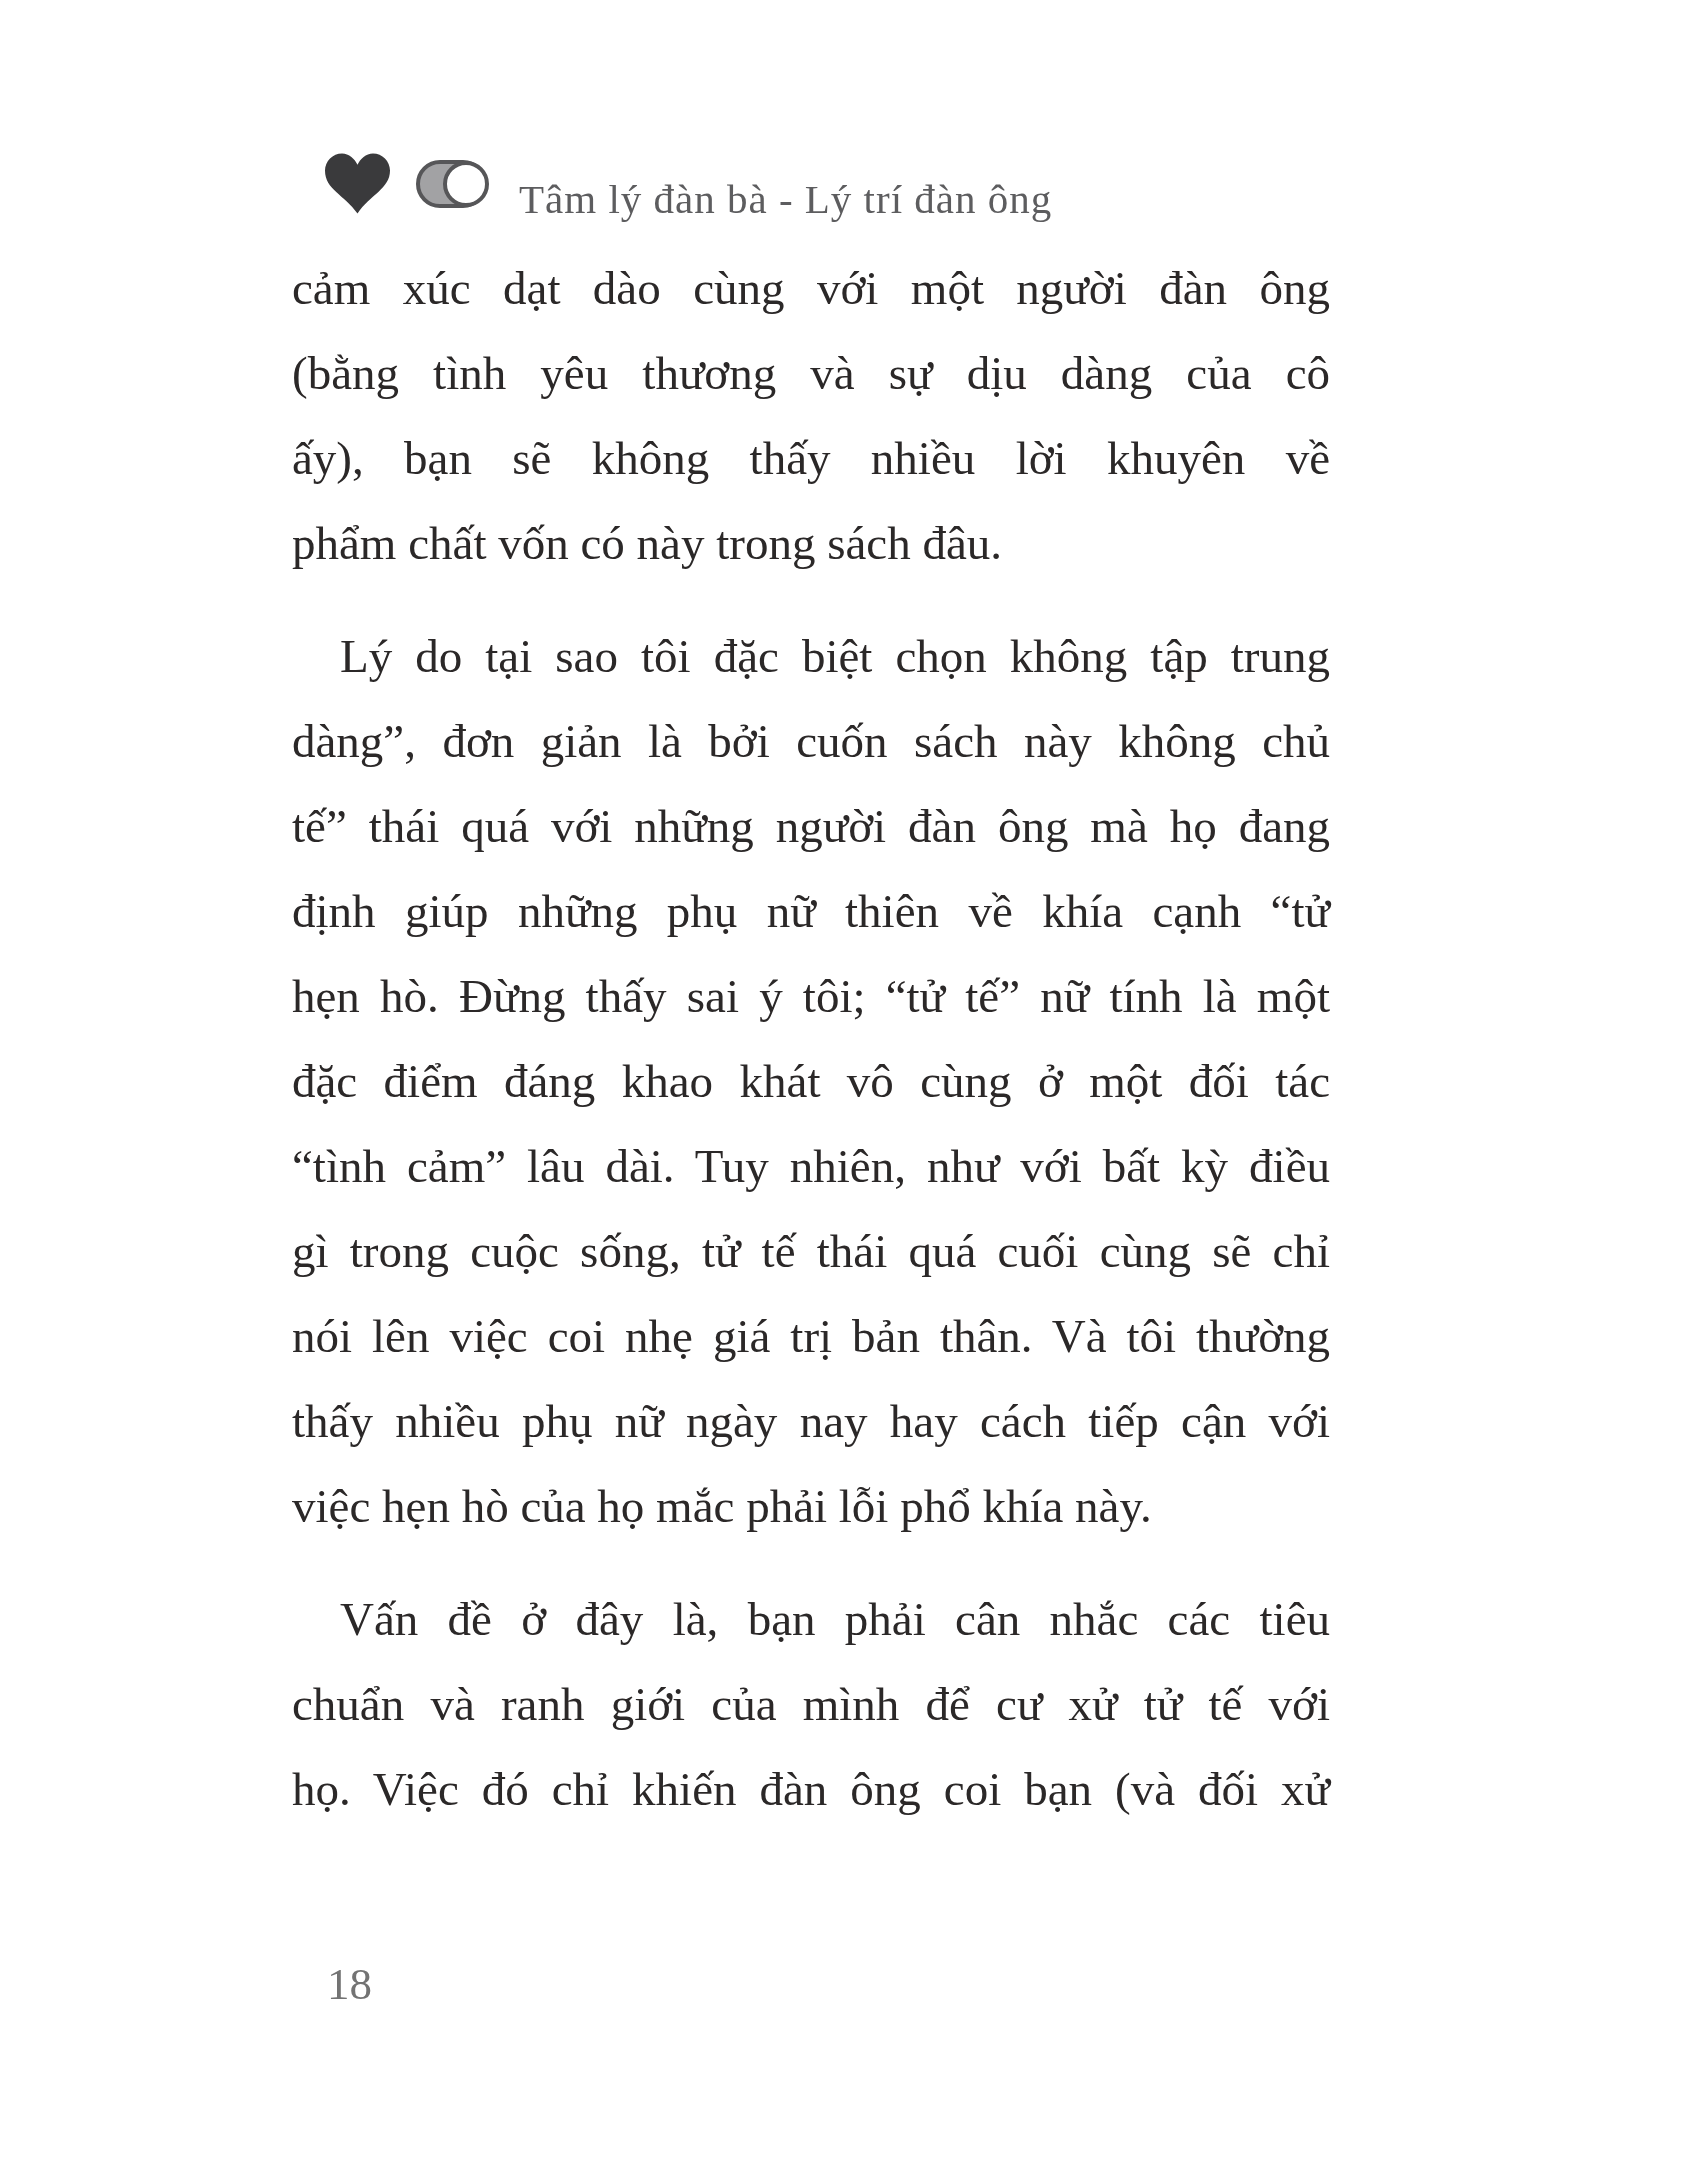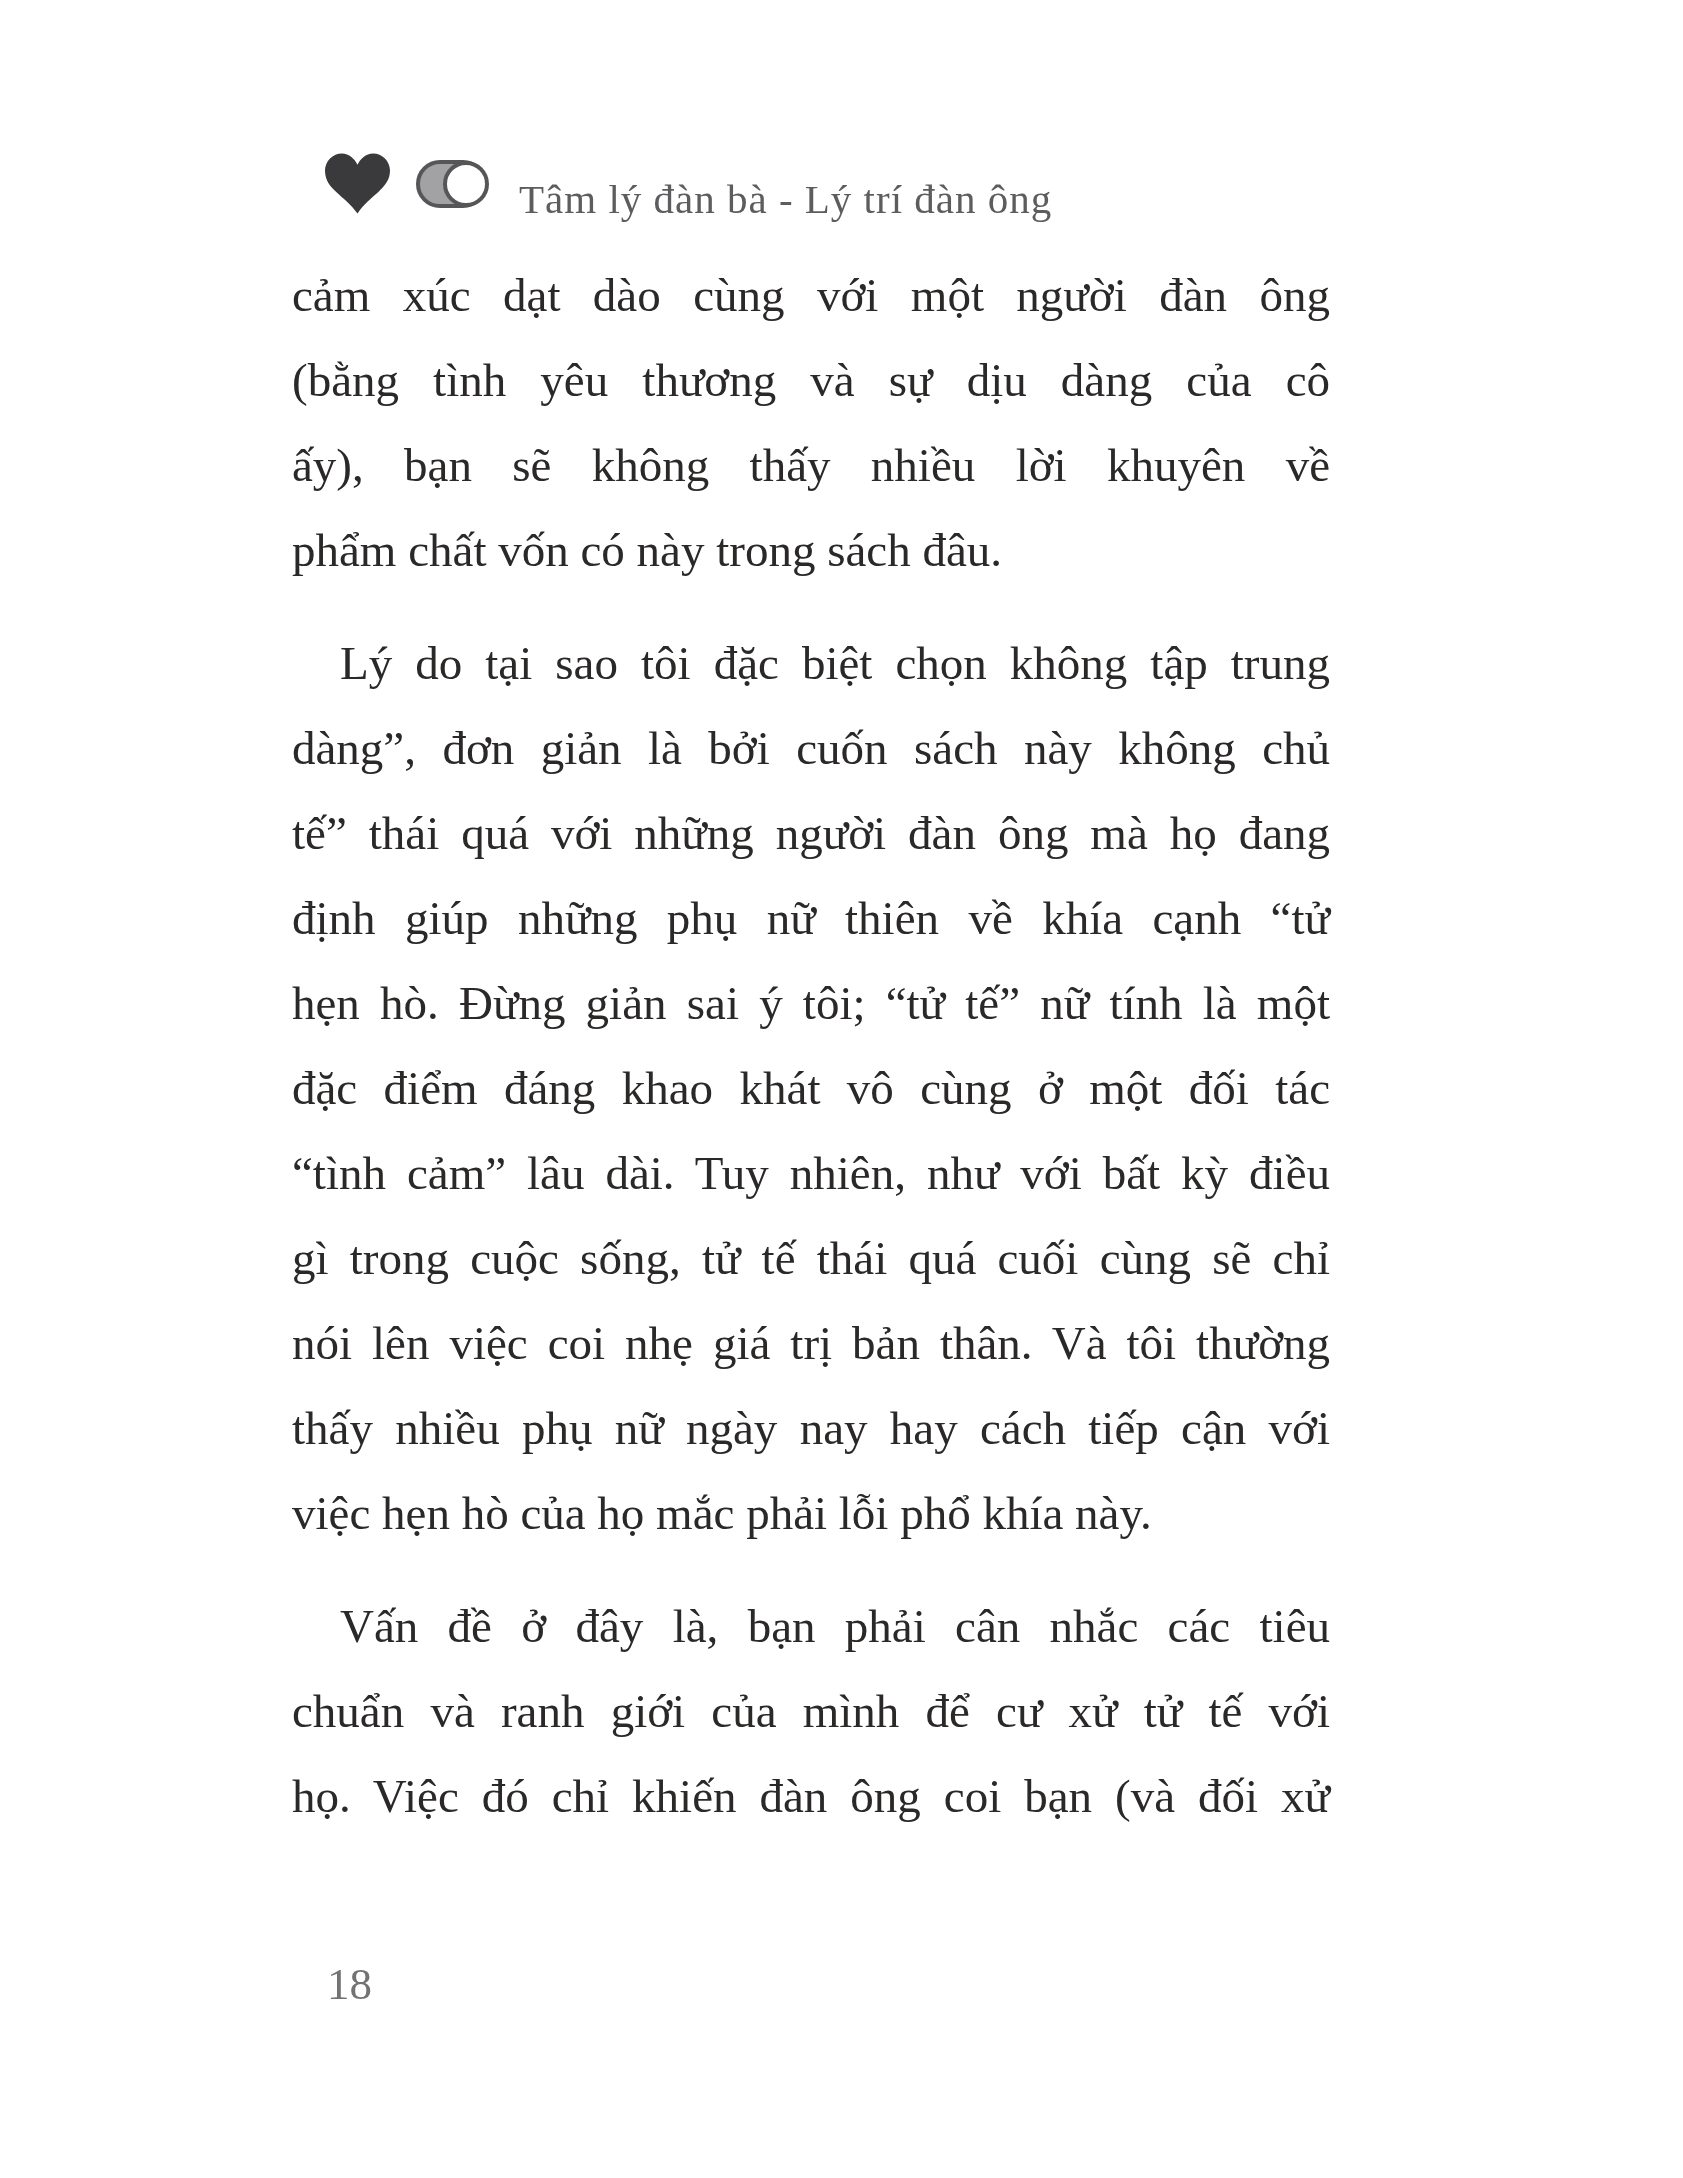--- a/index.html
+++ b/index.html
@@ -60,21 +60,21 @@
     letter-spacing: 1px;
     color: #5d5d5f;
     white-space: nowrap;
     margin-top: 31px;
   }
 
   
   .body-text {
     position: absolute;
     left: 292px;
-    top: 253px;
+    top: 246px;
     width: 1038px;
     font-size: 47px;
   }
   .para + .para { margin-top: 28px; }
   .line {
     height: 85px;
     line-height: 85px;
     white-space: nowrap;
     text-align: justify;
     text-align-last: justify;
@@ -119,21 +119,21 @@
       <div class="line">(bằng tình yêu thương và sự dịu dàng của cô</div>
       <div class="line">ấy), bạn sẽ không thấy nhiều lời khuyên về</div>
       <div class="line end">phẩm chất vốn có này trong sách đâu.</div>
     </div>
 
     <div class="para">
       <div class="line indent">Lý do tại sao tôi đặc biệt chọn không tập trung</div>
       <div class="line">dàng”, đơn giản là bởi cuốn sách này không chủ</div>
       <div class="line">tế” thái quá với những người đàn ông mà họ đang</div>
       <div class="line">định giúp những phụ nữ thiên về khía cạnh “tử</div>
-      <div class="line">hẹn hò. Đừng giản sai ý tôi; “tử tế” nữ tính là một</div>
+      <div class="line">hẹn hò. Đừng thấy sai ý tôi; “tử tế” nữ tính là một</div>
       <div class="line">đặc điểm đáng khao khát vô cùng ở một đối tác</div>
       <div class="line">“tình cảm” lâu dài. Tuy nhiên, như với bất kỳ điều</div>
       <div class="line">gì trong cuộc sống, tử tế thái quá cuối cùng sẽ chỉ</div>
       <div class="line">nói lên việc coi nhẹ giá trị bản thân. Và tôi thường</div>
       <div class="line">thấy nhiều phụ nữ ngày nay hay cách tiếp cận với</div>
       <div class="line end">việc hẹn hò của họ mắc phải lỗi phổ khía này.</div>
     </div>
 
     <div class="para">
       <div class="line indent">Vấn đề ở đây là, bạn phải cân nhắc các tiêu</div>

